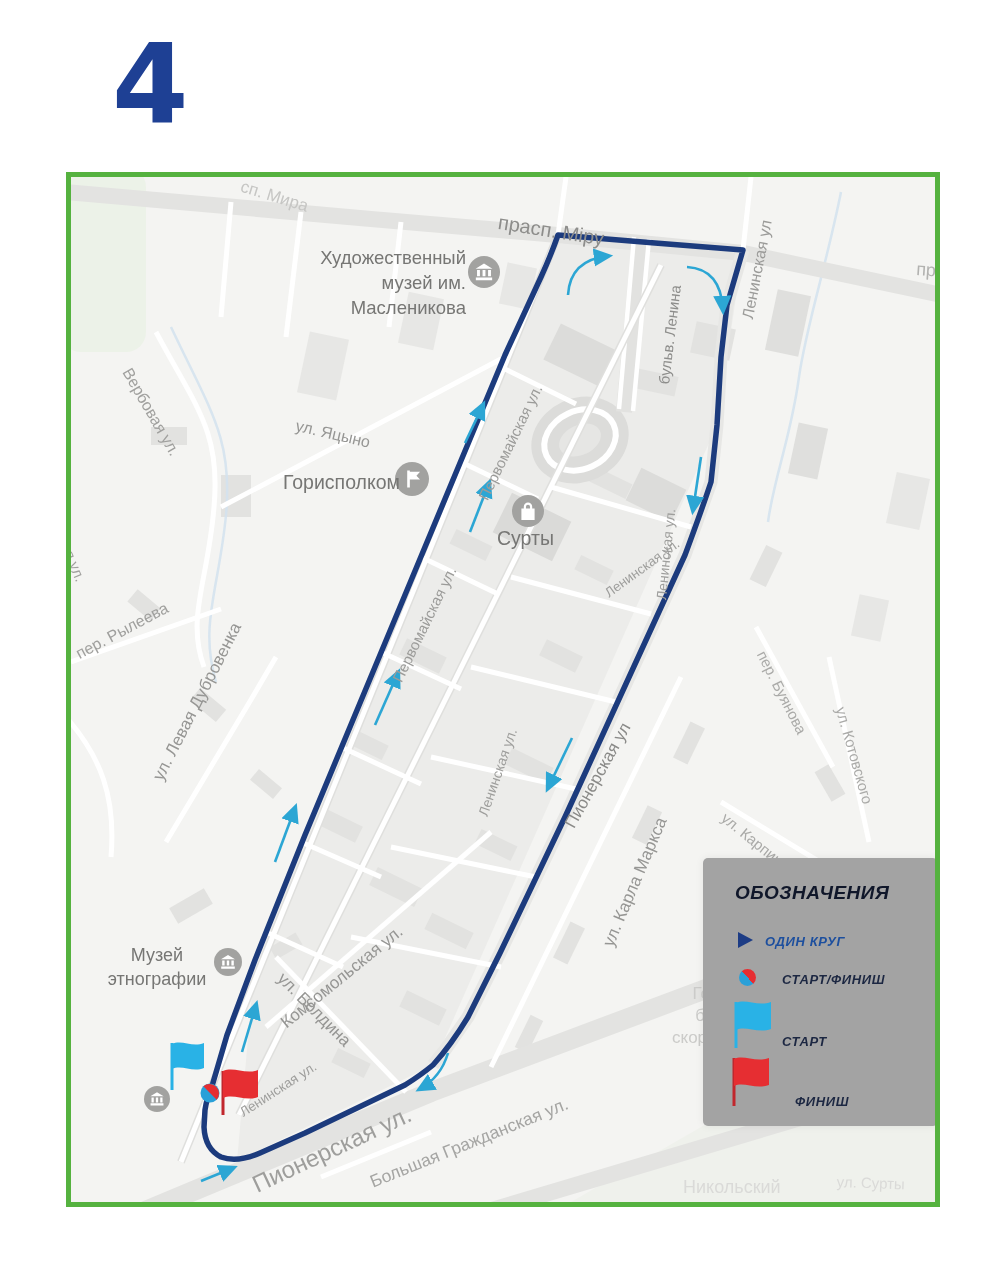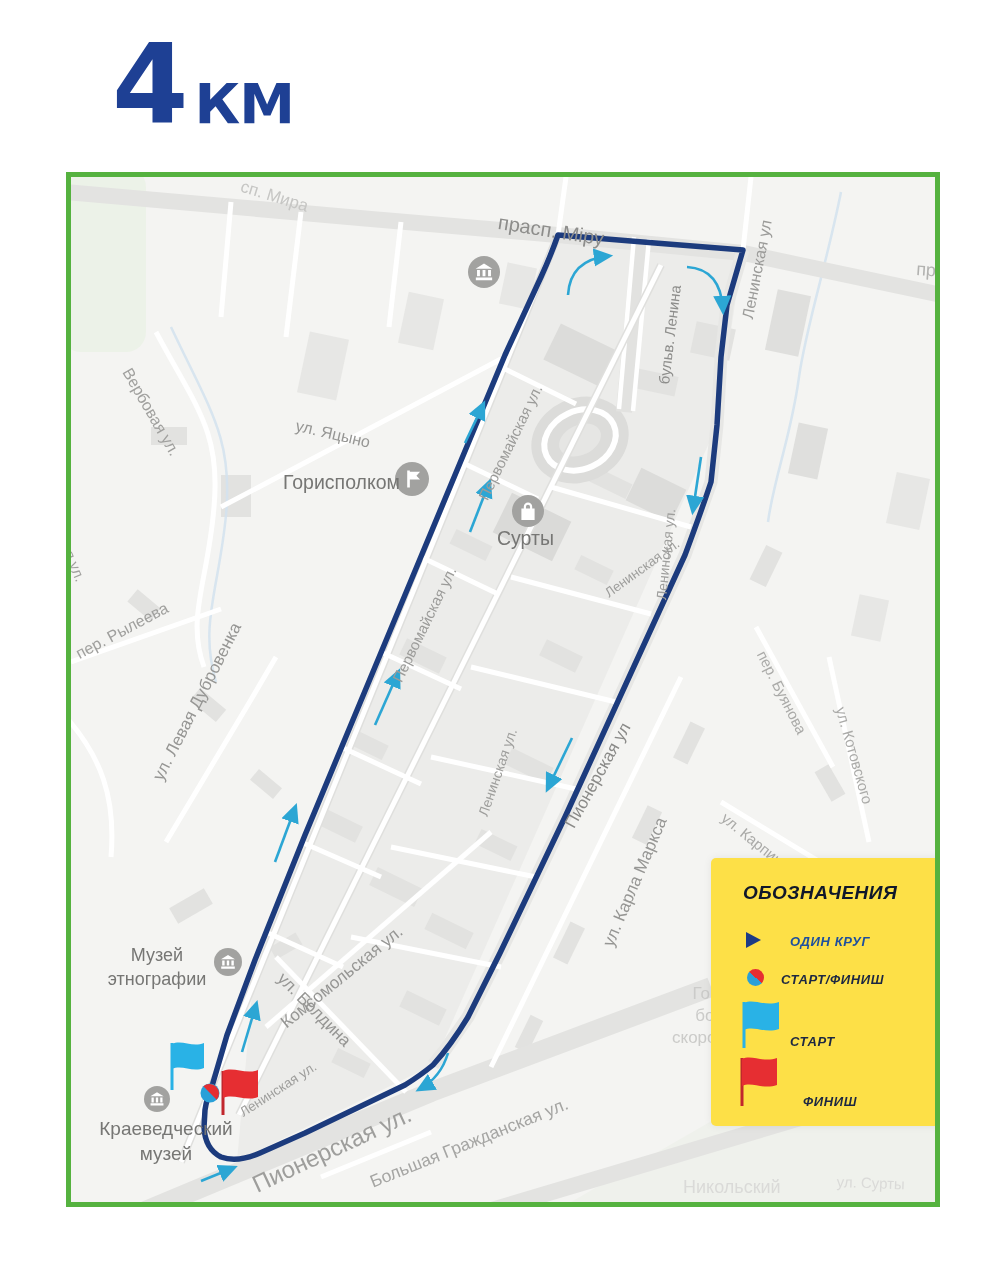--- a/index.html
+++ b/index.html
@@ -11,38 +11,37 @@
   #title .unit{font-family:"DejaVu Sans",sans-serif;font-weight:700;font-size:56px;line-height:1;margin-left:10px;letter-spacing:-1px;}
   
   #map{position:absolute;left:66px;top:172px;width:874px;height:1035px;box-sizing:border-box;
        border:5px solid #55b23f;background:#f4f4f2;overflow:hidden;}
   #map svg{position:absolute;left:0;top:0;}
   
   .sl{position:absolute;transform-origin:0 0;white-space:nowrap;z-index:2;}
   .lm{position:absolute;z-index:2;color:#767674;}
   .lm .ln{white-space:nowrap;}
   
-  #legend{position:absolute;left:632px;top:681px;width:235px;height:268px;background:#fde047;
-          border-radius:5px;box-shadow:0 0 8px rgba(0,0,0,.07);z-index:4;margin-left:8px;}
+  #legend{position:absolute;left:632px;top:681px;width:235px;height:268px;background:#a3a3a3;
+          border-radius:5px;box-shadow:0 0 8px rgba(0,0,0,.07);z-index:4;}
   #legend .lt{position:absolute;left:32px;top:24px;font-size:19px;font-weight:800;font-style:italic;
               color:#10172a;letter-spacing:.5px;}
   .li-label{position:absolute;font-size:13px;font-weight:800;font-style:italic;letter-spacing:.6px;color:#1c2742;}
   #li-lap-icon{position:absolute;left:35px;top:74px;width:0;height:0;border-left:15px solid #1d3c85;
                border-top:8px solid transparent;border-bottom:8px solid transparent;}
   #li-sf-icon{position:absolute;left:36px;top:111px;width:17px;height:17px;border-radius:50%;
               background:linear-gradient(45deg,#2aa0d8 50%,#e62e32 50%);}
   .hosp{color:#cbcbc9;z-index:3;}
 </style>
 </head>
 <body>
 <div id="page">
 
 <div id="title">
   <span class="num">4</span>
-  <span class="unit">КМ</span>
 </div>
 
 <div id="map">
 <svg width="864" height="1025" viewBox="0 0 864 1025">
   <defs>
     <marker id="ah" markerWidth="8" markerHeight="8" refX="5.5" refY="3.5" orient="auto">
       <path d="M0,0 L7.5,3.5 L0,7 Z" fill="#2ca6d4"></path>
     </marker>
     <symbol id="i-museum" viewBox="0 0 20 20">
       <path fill="#fff" d="M10 3 L17 7.2 H3 Z M4.2 8.4 h2.4 v5.2 H4.2 Z M8.8 8.4 h2.4 v5.2 H8.8 Z M13.4 8.4 h2.4 v5.2 h-2.4 Z M3.2 14.6 h13.6 v2.2 H3.2 Z"></path>
@@ -251,42 +250,43 @@
   <div class="sl" style="left:78px;top:598px;font-size:17px;color:#969694;transform:rotate(-63deg)">ул. Левая Дубровенка</div>
   <div class="sl" style="left:-4px;top:348px;font-size:15px;color:#a0a09e;transform:rotate(67deg)">овая ул.</div>
   <div class="sl" style="left:206px;top:840px;font-size:17px;color:#969694;transform:rotate(-39deg)">Комсомольская ул.</div>
   <div class="sl" style="left:216px;top:792px;font-size:17px;color:#969694;transform:rotate(45deg)">ул. Болдина</div>
   <div class="sl" style="left:166px;top:930px;font-size:13.5px;color:#9e9e9c;transform:rotate(-33deg)">Ленинская ул.</div>
   <div class="sl" style="left:177px;top:996px;font-size:24px;color:#9e9e9c;transform:rotate(-25deg)">Пионерская ул.</div>
   <div class="sl" style="left:296px;top:996px;font-size:17.5px;color:#a5a5a3;transform:rotate(-22deg)">Большая Гражданская ул.</div>
   <div class="sl" style="left:612px;top:1000px;font-size:18px;color:#dadad8;">Никольский</div>
   <div class="sl" style="left:766px;top:996px;font-size:15px;color:#dadad8;transform:rotate(2deg)">ул. Сурты</div>
 
+  <div class="lm" style="left:245px;top:69px;width:150px;text-align:right;font-size:18.5px;line-height:1.35;">
+    <div class="ln">Художественный</div>
+    <div class="ln">музей им.</div>
+    <div class="ln">Масленикова</div>
+  </div>
   <div class="lm" style="left:212px;top:294px;font-size:19.5px;text-align:right;">Горисполком</div>
   <div class="lm" style="left:426px;top:350px;font-size:19.5px;">Сурты</div>
   <div class="lm" style="left:30px;top:766px;width:112px;text-align:center;font-size:18px;line-height:1.35;">
     <div class="ln">Музей</div>
     <div class="ln">этнографии</div>
   </div>
-  <div class="lm" style="left:14px;top:940px;width:162px;text-align:center;font-size:19px;line-height:1.3;">
-    <div class="ln">Краеведческий</div>
-    <div class="ln">музей</div>
-  </div>
   <div class="lm hosp" style="left:598px;top:806px;width:128px;text-align:center;font-size:17px;line-height:1.3;">
     <div class="ln">Городская</div>
     <div class="ln">больница</div>
     <div class="ln">скорой помощи</div>
   </div>
 
   <div id="legend">
     <div class="lt">ОБОЗНАЧЕНИЯ</div>
     <div id="li-lap-icon"></div>
-    <div class="li-label" style="left:79px;top:76px;color:#1d4f9e;">ОДИН КРУГ</div>
+    <div class="li-label" style="left:62px;top:76px;color:#1d4f9e;">ОДИН КРУГ</div>
     <div id="li-sf-icon"></div>
-    <div class="li-label" style="left:70px;top:114px;">СТАРТ/ФИНИШ</div>
+    <div class="li-label" style="left:79px;top:114px;">СТАРТ/ФИНИШ</div>
     <svg style="position:absolute;left:30px;top:140px;" width="42" height="52">
       <path d="M3,4 V50" stroke="#29b2e6" stroke-width="3"></path>
       <path d="M3,5 C13,0 24,9 38,4 L38,31 C24,36 13,27 3,32 Z" fill="#29b2e6"></path>
     </svg>
     <div class="li-label" style="left:79px;top:176px;font-style:italic;">СТАРТ</div>
     <svg style="position:absolute;left:28px;top:196px;" width="42" height="54">
       <path d="M3,4 V52" stroke="#c1272d" stroke-width="3"></path>
       <path d="M3,5 C13,0 24,9 38,4 L38,31 C24,36 13,27 3,32 Z" fill="#e62e32"></path>
     </svg>
     <div class="li-label" style="left:92px;top:236px;">ФИНИШ</div>

